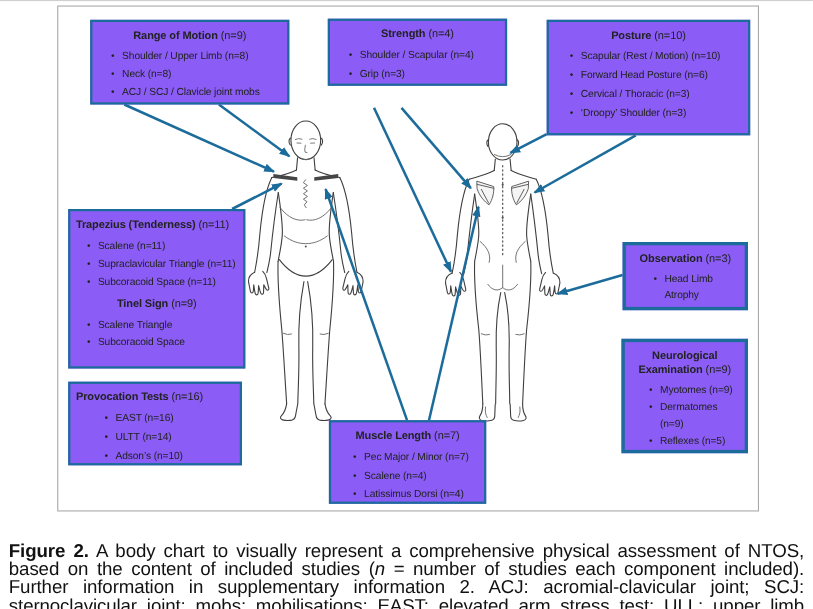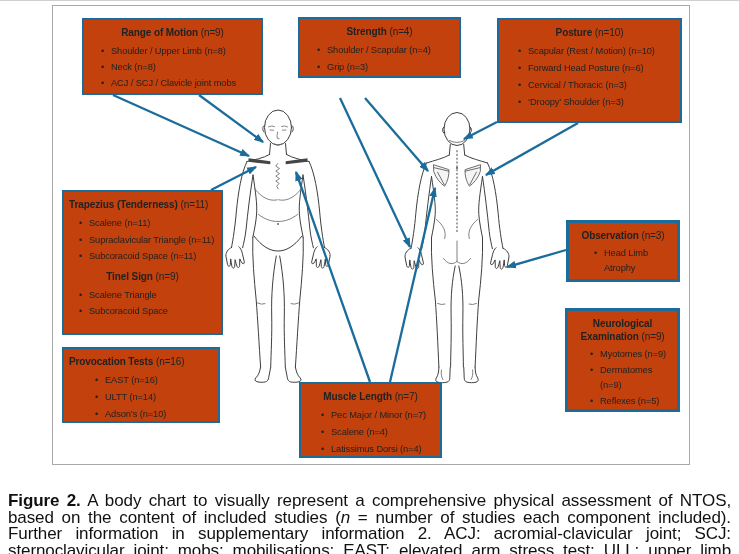--- a/index.html
+++ b/index.html
@@ -2,21 +2,21 @@
 <html><head>
 <meta charset="utf-8">
 <style>
   html,body{margin:0;padding:0;background:#fff;}
   body{width:739px;height:554px;position:relative;overflow:hidden;
        font-family:"Liberation Sans","DejaVu Sans",sans-serif;color:#1c1c1c;}
   .toprule{position:absolute;top:0;left:0;width:739px;height:0;border-top:1px solid #cfcfcf;}
   .panel{position:absolute;left:52px;top:5px;width:638px;height:460px;
          border:1px solid #a9a9a9;background:#fff;z-index:1;box-sizing:border-box;}
   svg.art{position:absolute;left:0;top:0;z-index:2;}
-  .box{position:absolute;z-index:3;background:#c2410c;border:2px solid #1b6c9b;
+  .box{position:absolute;z-index:3;background:#8b5cf6;border:2px solid #1b6c9b;
        box-sizing:border-box;padding:3px 5px;font-size:9.3px;letter-spacing:-0.1px;
        line-height:15px;overflow:hidden;color:#222;}
   .box.thick{border-width:3px;}
   .hdr{font-size:10px;line-height:13px;margin:3px 0 4px;}
   .hdr .bt{font-weight:bold;}
   .c{text-align:center;}
   .box ul{margin:2px 0 0 12px;padding:0;list-style:none;}
   .box li{position:relative;padding-left:10px;}
   .box li::before{content:"\2022";position:absolute;left:0;top:0;}
   #box-rom li{line-height:16px;}

